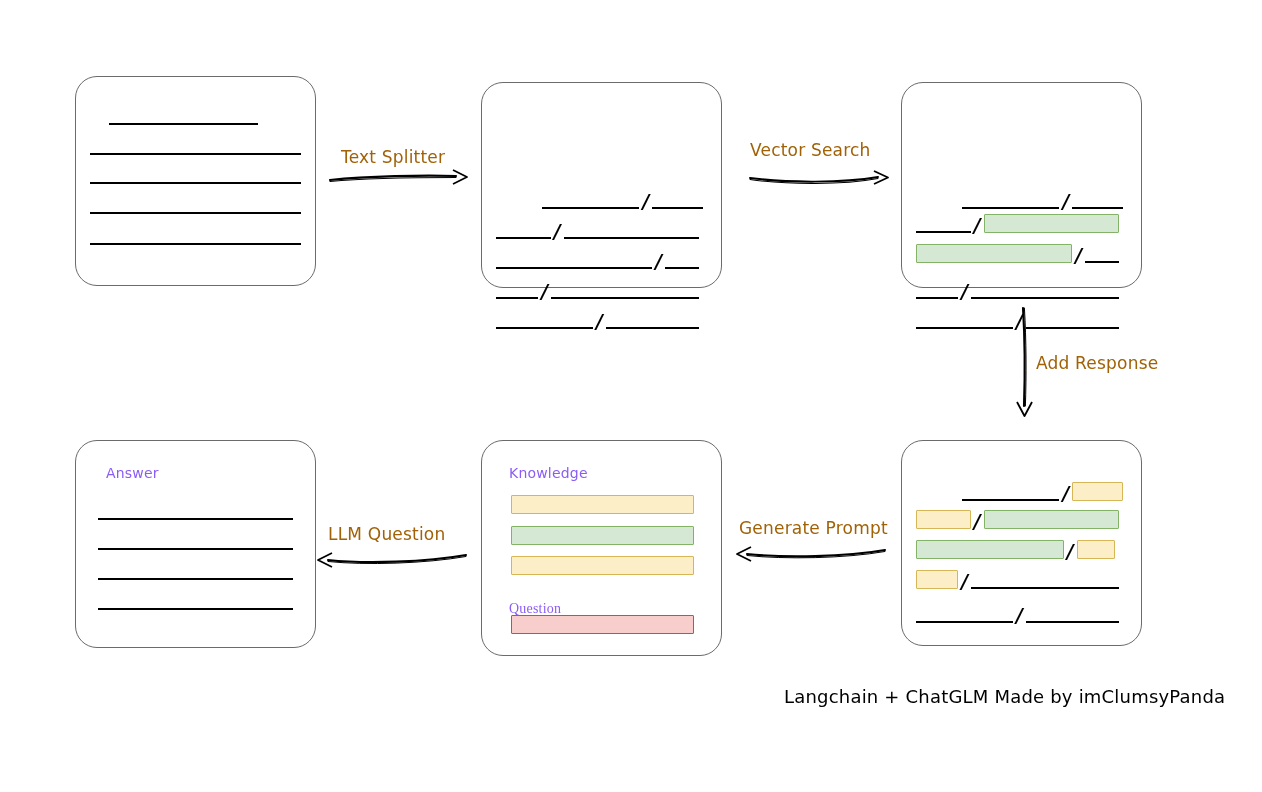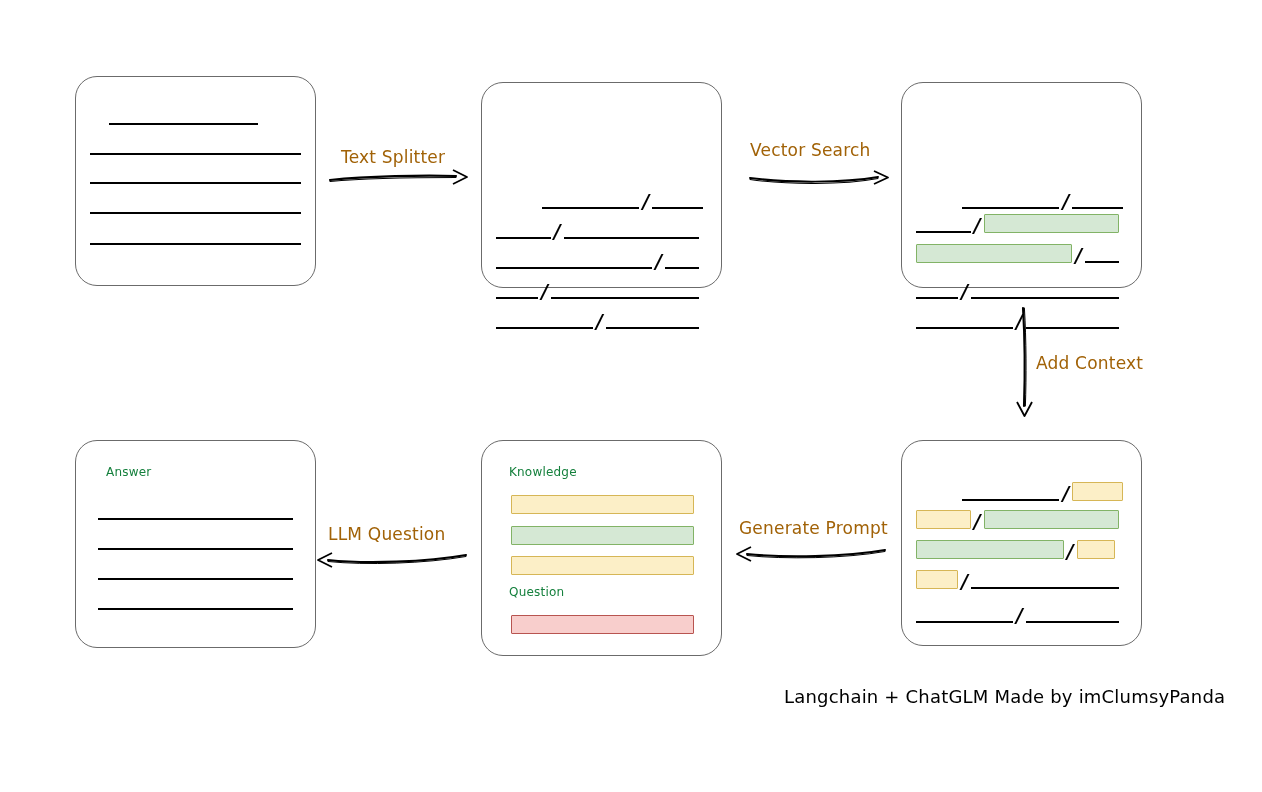--- a/index.html
+++ b/index.html
@@ -80,22 +80,22 @@
     padding: 0 3px;
     flex: 0 0 auto;
     user-select: none;
   }
   .spacer { flex: 0 0 auto; }
 
   
   .panel-label {
     position: absolute;
     font-family: "DejaVu Sans", sans-serif;
-    font-size: 12px;
-    color: #15803d;
+    font-size: 14px;
+    color: #8b5cf6;
     letter-spacing: .2px;
     white-space: nowrap;
   }
   .panel-bar {
     position: absolute;
     height: 19px;
     border-radius: 1px;
     box-sizing: border-box;
   }
   .panel-bar.yellow { background: #fcefc7; border: 1.6px solid #d6b656; }
@@ -222,21 +222,21 @@
 
       <div class="chunk-row" style="top:224px; padding:0 14px;">
         <div class="seg" style="width:46%;"></div>
         <div class="slash">/</div>
         <div class="seg" style="width:44%;"></div>
       </div>
 
     </div>
   </div>
 
-  <div class="arrow-label" style="left:1036px; top:353px;">Add Context</div>
+  <div class="arrow-label" style="left:1036px; top:353px;">Add Response</div>
   <svg class="arrow-svg" style="left:1010px; top:306px;" width="30" height="112" viewBox="0 0 30 112">
     <path d="M13,2 C15,35 15,70 14,100" stroke="#000" stroke-width="2.1" fill="none" stroke-linecap="round"></path>
     <path d="M14.4,2 C16.4,35 16.4,70 15.4,100" stroke="#000" stroke-width="1" fill="none" stroke-linecap="round"></path>
     <path d="M7,96 L14.5,110 L22,96" stroke="#000" stroke-width="1.8" fill="none" stroke-linejoin="round"></path>
   </svg>
 
   <div class="doc-box" style="left:901px; top:440px; width:241px; height:206px;">
     <div class="rule-stack">
 
       <div class="chunk-row" style="top:38px; padding:0 14px;">
@@ -278,21 +278,21 @@
     <path d="M150,10 C110,17 50,18 12,14" stroke="#000" stroke-width="2.1" fill="none" stroke-linecap="round"></path>
     <path d="M150,11.5 C110,18.5 50,19.5 12,15.5" stroke="#000" stroke-width="1" fill="none" stroke-linecap="round"></path>
     <path d="M16,7 L2,14 L16,21" stroke="#000" stroke-width="1.8" fill="none" stroke-linejoin="round"></path>
   </svg>
 
   <div class="doc-box" style="left:481px; top:440px; width:241px; height:216px;">
     <div class="panel-label" style="left:27px; top:24px;">Knowledge</div>
     <div class="panel-bar yellow" style="left:29px; top:54px; width:183px;"></div>
     <div class="panel-bar green" style="left:29px; top:85px; width:183px;"></div>
     <div class="panel-bar yellow" style="left:29px; top:115px; width:183px;"></div>
-    <div class="panel-label" style="left:27px; top:144px;">Question</div>
+    <div class="panel-label" style="left:27px; top:160px;font-family:Liberation Serif, serif;">Question</div>
     <div class="panel-bar red" style="left:29px; top:174px; width:183px;"></div>
   </div>
 
   <div class="arrow-label" style="left:328px; top:524px;">LLM Question</div>
   <svg class="arrow-svg" style="left:316px; top:546px;" width="152" height="26" viewBox="0 0 152 26">
     <path d="M150,9 C110,16 50,18 12,14" stroke="#000" stroke-width="2.1" fill="none" stroke-linecap="round"></path>
     <path d="M150,10.5 C110,17.5 50,19.5 12,15.5" stroke="#000" stroke-width="1" fill="none" stroke-linecap="round"></path>
     <path d="M16,7 L2,14 L16,21" stroke="#000" stroke-width="1.8" fill="none" stroke-linejoin="round"></path>
   </svg>
 

